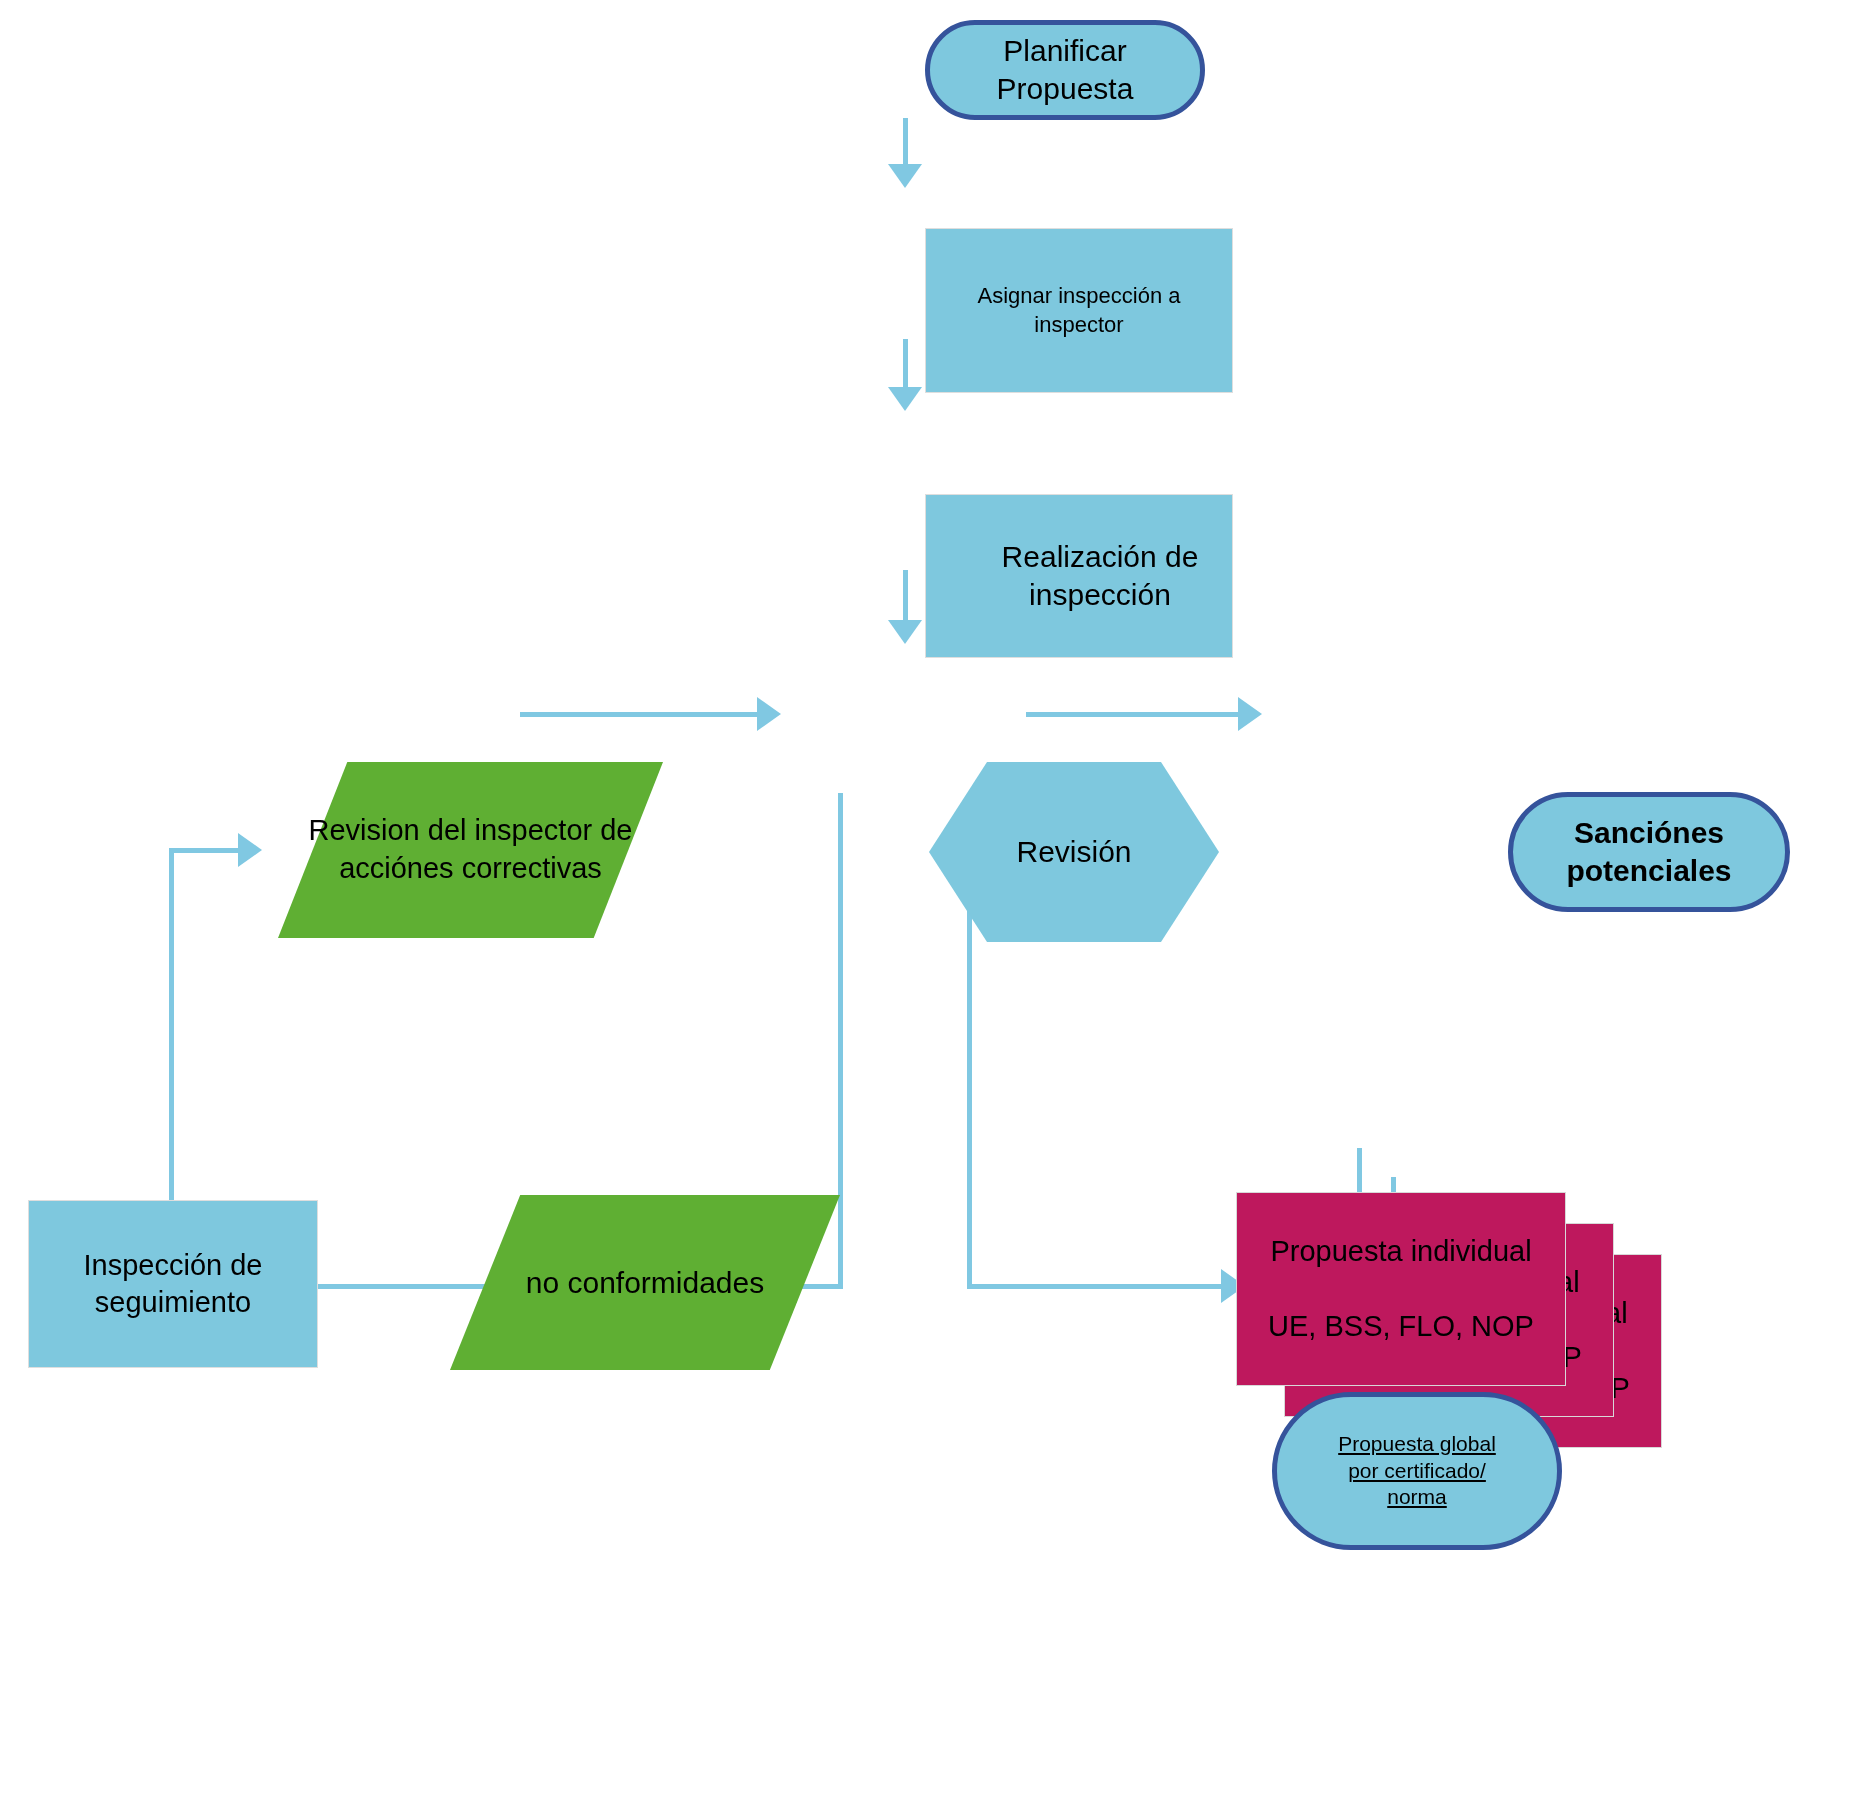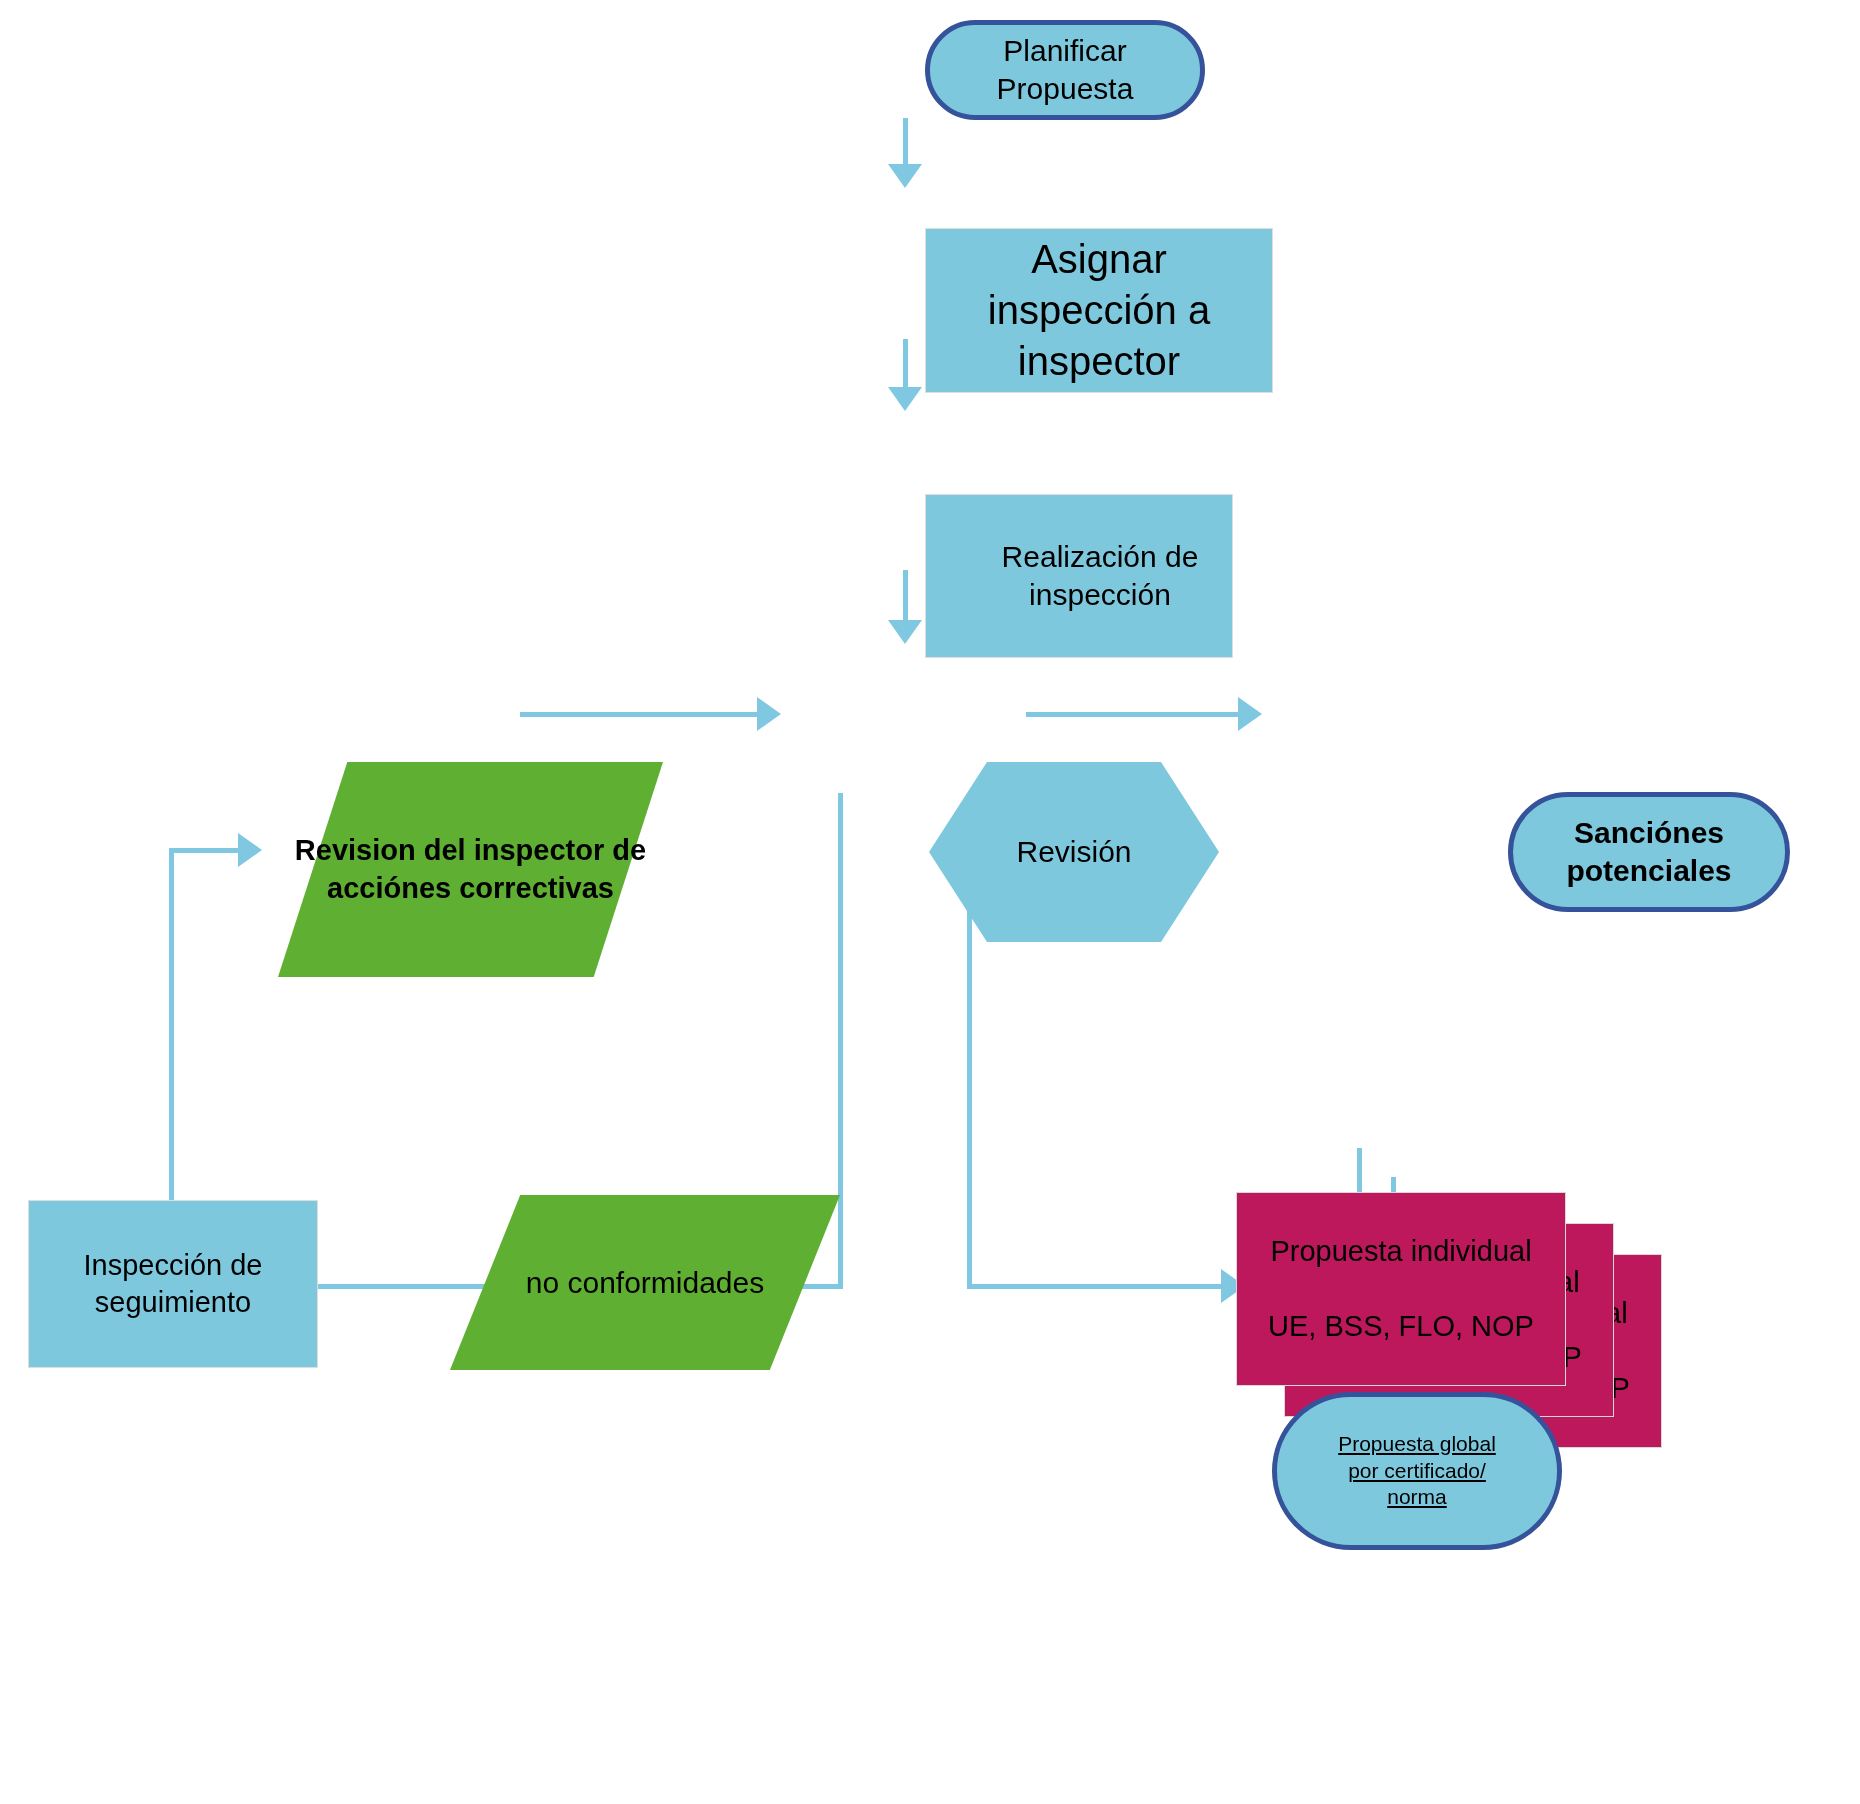--- a/index.html
+++ b/index.html
@@ -191,40 +191,40 @@
   <div class="edge" style="left:1391px; top:1177px; width:5px; height:206px;"></div>
   <div class="arrow down" style="left:1376px; top:1372px;"></div>
 
   <div class="edge" style="left:1425px; top:1215px; width:5px; height:168px;"></div>
   <div class="arrow down" style="left:1410px; top:1372px;"></div>
 
   <div class="node terminator" style="left:925px; top:20px; width:280px; height:100px; font-size:30px;">
     <span class="label">Planificar Propuesta</span>
   </div>
 
-  <div class="node process" style="left:925px; top:228px; width:348px; height:165px; font-size:40px;">
+  <div class="node process" style="left:925px; top:228px; width:308px; height:165px; font-size:22px;">
     <span class="label">Asignar inspección a
 inspector</span>
   </div>
 
   <div class="node process" style="left:925px; top:494px; width:308px; height:164px; font-size:30px;padding-left:42px;">
     <span class="label">Realización de
 inspección</span>
   </div>
 
   <div class="hexwrap" style="left:935px; top:762px; width:0;">
   </div>
   <div class="hexwrap" style="left:929px; top:762px; width:290px; height:180px; left:929px; top:762px;">
     <div class="hexshape"></div>
     <div class="hextext" style="font-size:30px;">
       <span class="label">Revisión</span>
     </div>
   </div>
 
-  <div class="parawrap" style="left:278px; top:762px; width:385px; height:215px;font-weight:bold;">
+  <div class="parawrap" style="left:278px; top:762px; width:385px; height:176px;">
     <div class="parashape"></div>
     <div class="paratext" style="font-size:29px;">
       <span class="label">Revision del
 inspector de
 acciónes
 correctivas</span>
     </div>
   </div>
 
   <div class="node terminator" style="left:1508px; top:792px; width:282px; height:120px; font-size:30px;font-weight:bold;">

